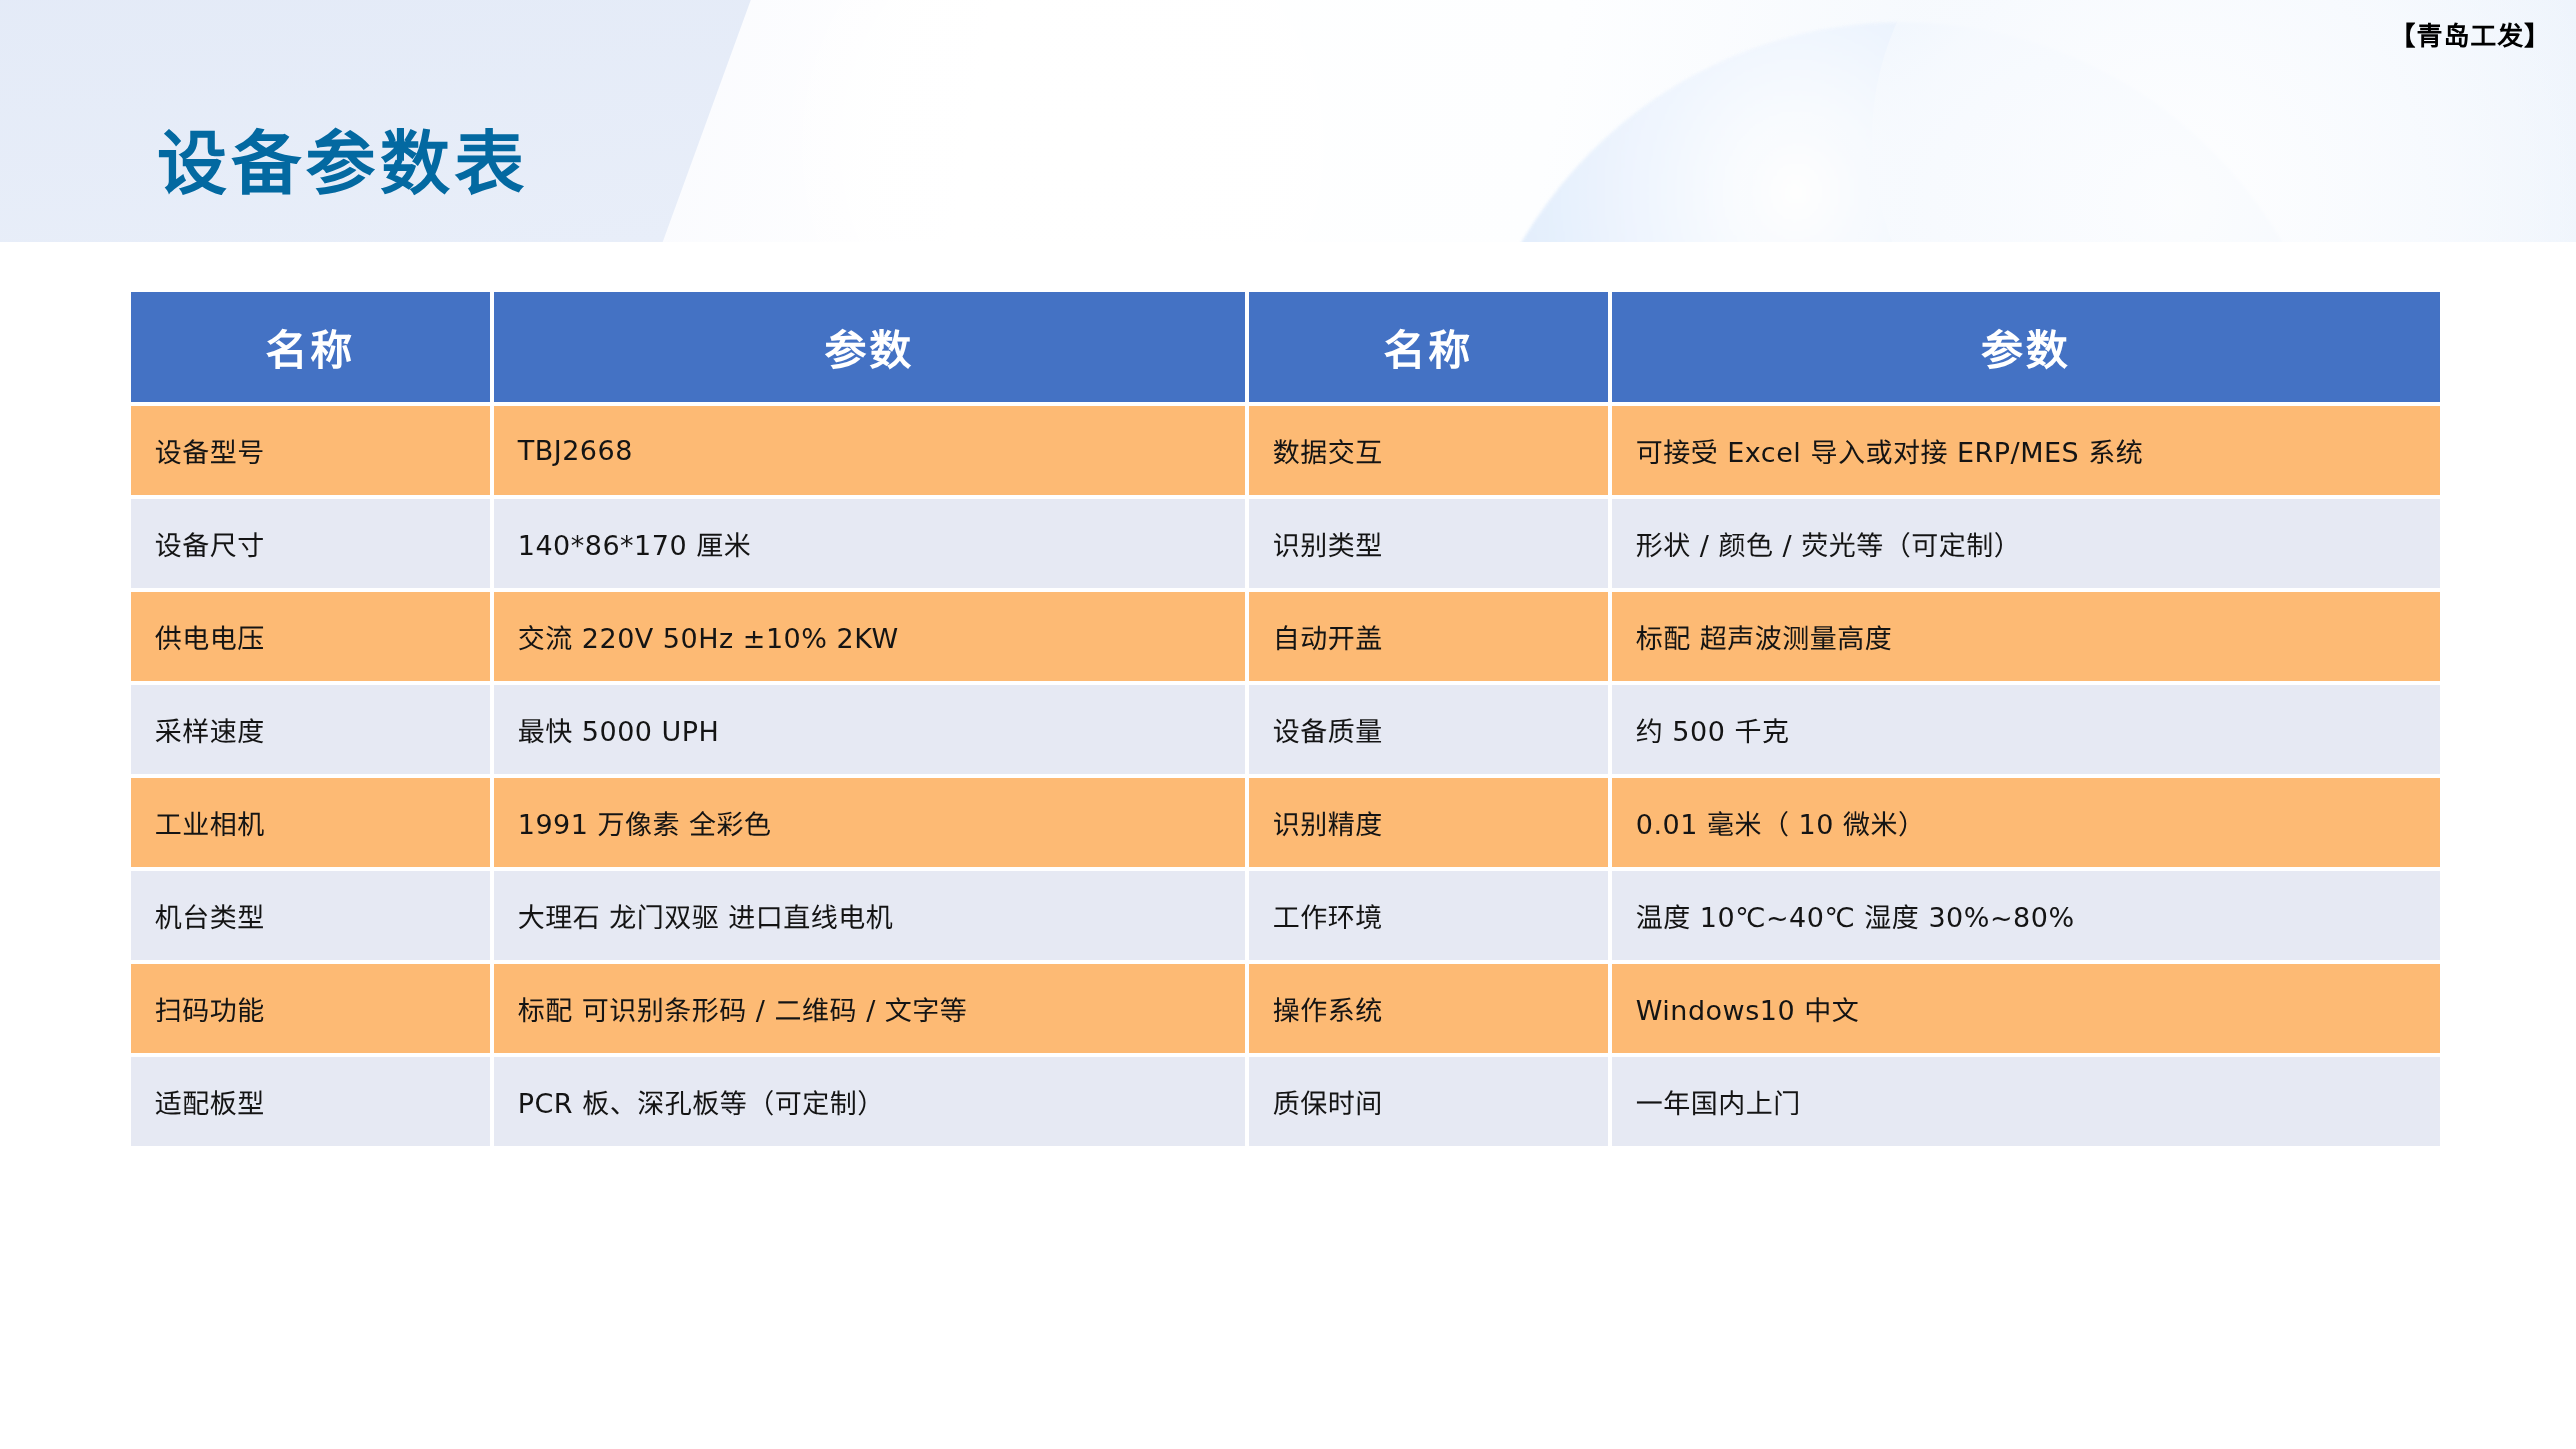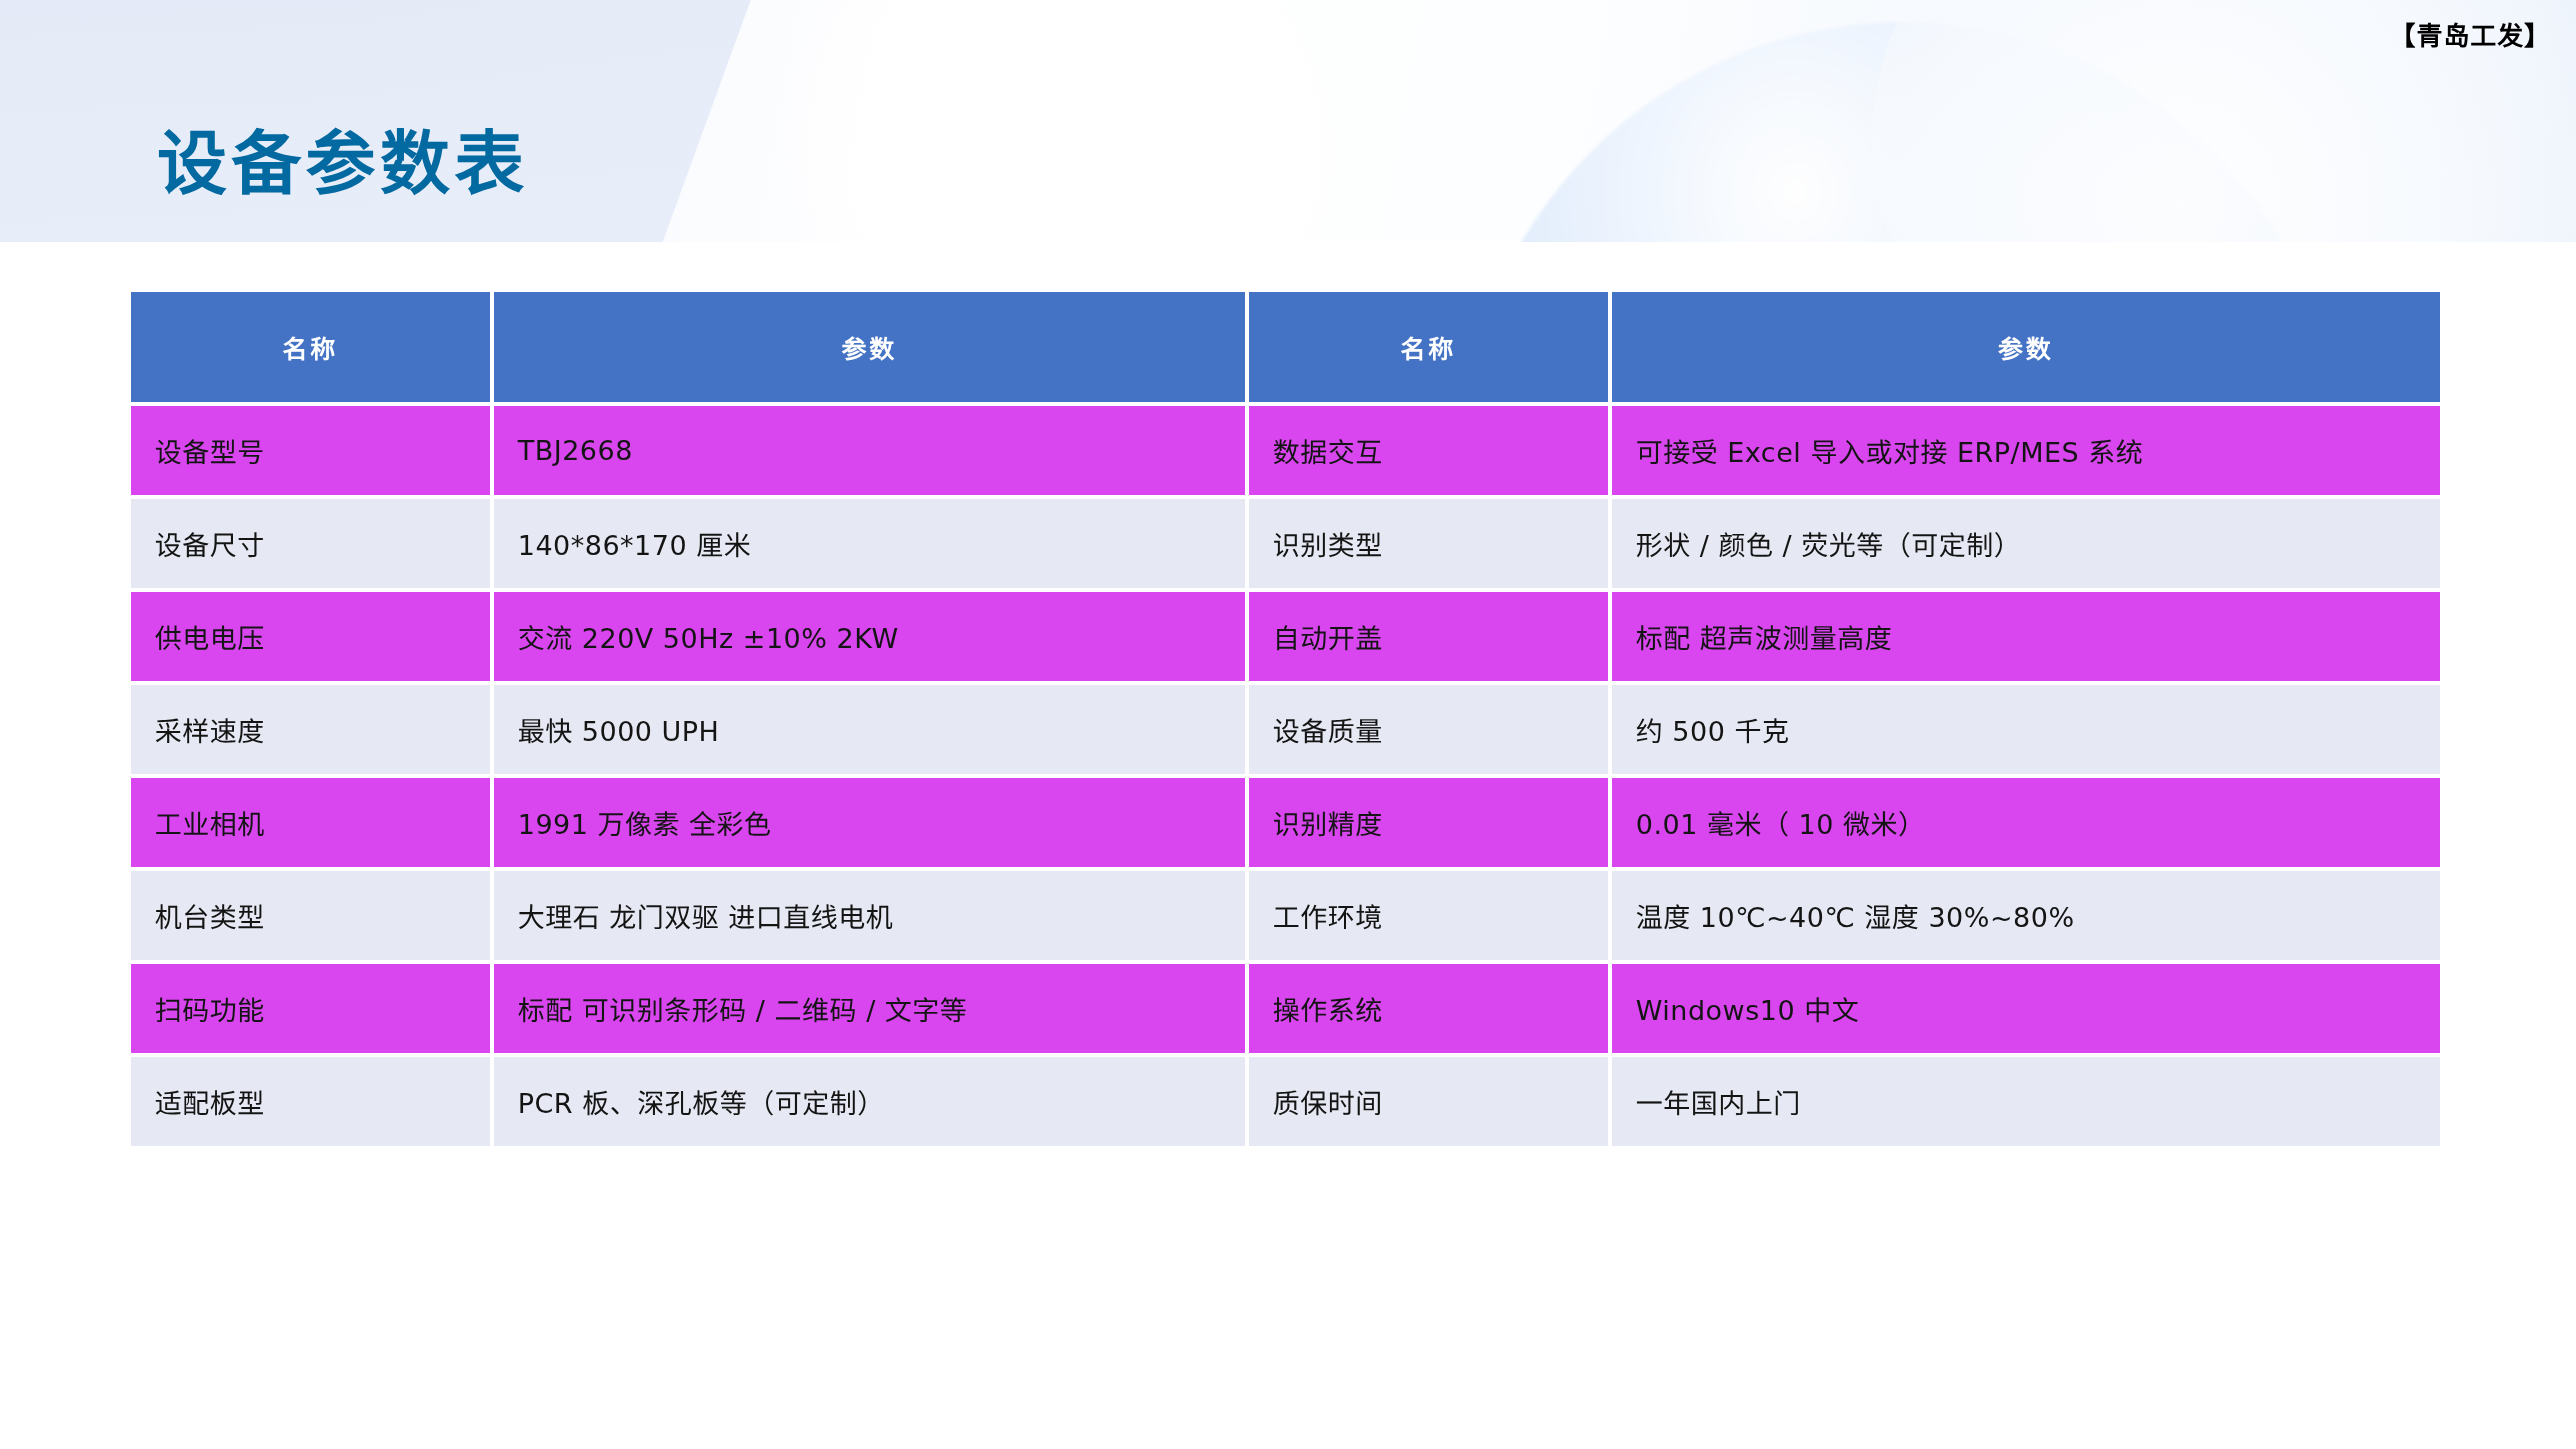--- a/index.html
+++ b/index.html
@@ -131,41 +131,41 @@
     table-layout: fixed;
   }
   table.param-table col.c-name  { width: 359px; }
   table.param-table col.c-value { width: 751px; }
   table.param-table col.c-name2 { width: 359px; }
   table.param-table col.c-value2{ width: 828px; }
 
   table.param-table th {
     background: #4472c4;
     color: #ffffff;
-    font-size: 25px;
+    font-size: 42px;
     font-weight: 700;
     height: 110px;
     text-align: center;
     vertical-align: middle;
     letter-spacing: 2.6px;
     font-family: "DejaVu Sans", "Liberation Sans", sans-serif;
     padding: 0;
   }
 
   table.param-table td {
     height: 58px;
     font-size: 27px;
     color: #141414;
     vertical-align: middle;
     padding: 15.5px 0 15.5px 24px;
     letter-spacing: 0.5px;
     font-family: "DejaVu Sans", "Liberation Sans", sans-serif;
     white-space: nowrap;
   }
-  tr.row-odd td  { background: #d946ef; }
+  tr.row-odd td  { background: #fdba74; }
   tr.row-even td { background: #e6e9f3; }
 </style>
 </head>
 <body>
 
 <div id="slide">
 
   <div class="header-band">
     <div class="band-diagonal"></div>
     <div class="band-blob"></div>

